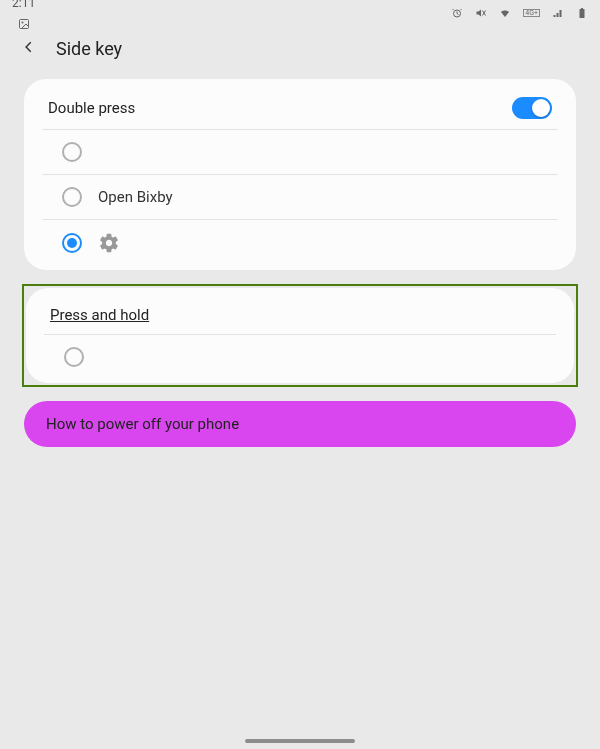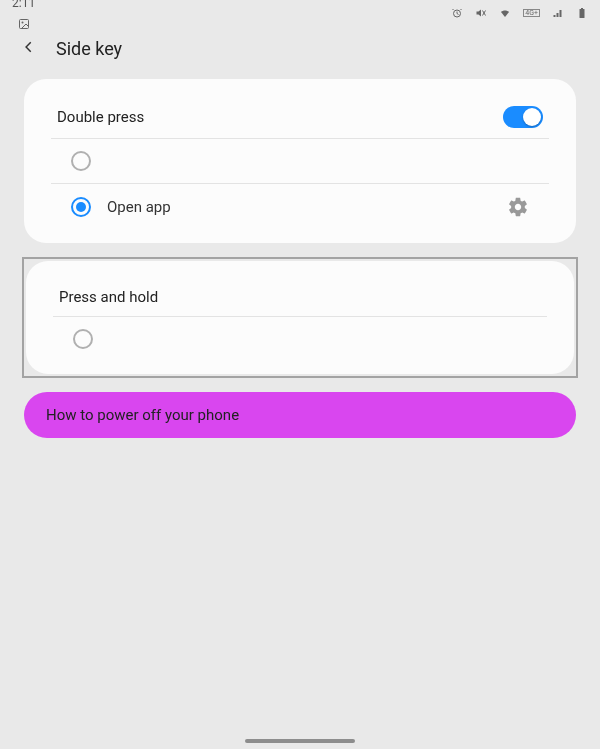--- a/index.html
+++ b/index.html
@@ -33,28 +33,29 @@
       padding: 12px 22px 14px 22px;
     }
     .header .title { font-size: 18px; color: #222; }
     .back-chevron { width: 14px; height: 14px; stroke:#333; }
 
     
     .card {
       background: #fcfcfc;
       border-radius: 22px;
       margin: 6px 24px 14px 24px;
-      padding: 13px;
+      padding: 4px;
       overflow: hidden;
     }
     .card.highlight-wrap { margin:0; border-radius:22px; }
     .highlight {
-      border: 2px solid #a3a3a3;
+      border: 2px solid #4d7c0f;
       margin: 0 22px 14px 22px;
       padding: 2px;
+      text-decoration: underline;
     }
     .section-header {
       display: flex;
       align-items: center;
       justify-content: space-between;
       padding: 14px 20px 10px 20px;
     }
     .section-title { font-size: 15px; color:#222; }
 
     .toggle {
@@ -159,22 +160,25 @@
 <div class="card">
   <div class="section-header">
     <span class="section-title">Double press</span>
     <span class="toggle"></span>
   </div>
 
   <div class="option-row">
     <span class="radio"></span>
   </div>
   <div class="option-row">
+    <span class="radio"></span>
+    <span class="option-label">Open Bixby</span>
+  </div>
+  <div class="option-row">
     <span class="radio checked"></span>
-    <span class="option-label">Open app</span>
     <svg class="gear" viewBox="0 0 24 24">
         <path d="M19.4 13c.04-.33.06-.66.06-1s-.02-.67-.06-1l2.11-1.65c.19-.15.24-.42.12-.64l-2-3.46c-.12-.22-.39-.3-.61-.22l-2.49 1c-.52-.4-1.08-.73-1.69-.98l-.38-2.65C14.42 2.18 14.22 2 13.98 2h-4c-.24 0-.44.18-.48.4l-.38 2.65c-.61.25-1.17.59-1.69.98l-2.49-1c-.22-.08-.49 0-.61.22l-2 3.46c-.12.22-.07.49.12.64L4.56 11c-.04.33-.06.66-.06 1s.02.67.06 1l-2.11 1.65c-.19.15-.24.42-.12.64l2 3.46c.12.22.39.3.61.22l2.49-1c.52.4 1.08.73 1.69.98l.38 2.65c.04.22.24.4.48.4h4c.24 0 .44-.18.48-.4l.38-2.65c.61-.25 1.17-.59 1.69-.98l2.49 1c.22.08.49 0 .61-.22l2-3.46c.12-.22.07-.49-.12-.64L19.4 13zM12 15.5c-1.93 0-3.5-1.57-3.5-3.5s1.57-3.5 3.5-3.5 3.5 1.57 3.5 3.5-1.57 3.5-3.5 3.5z"></path>
       </svg>
   </div>
 </div>
 
 <div class="highlight">
   <div class="card highlight-wrap">
     <div class="section-header">
       <span class="section-title">Press and hold</span>

